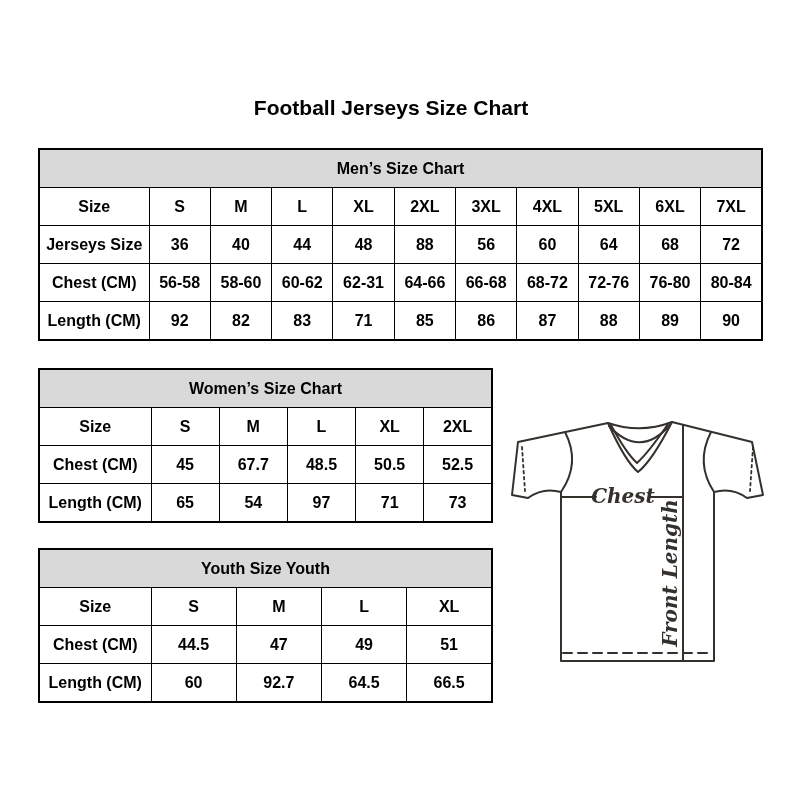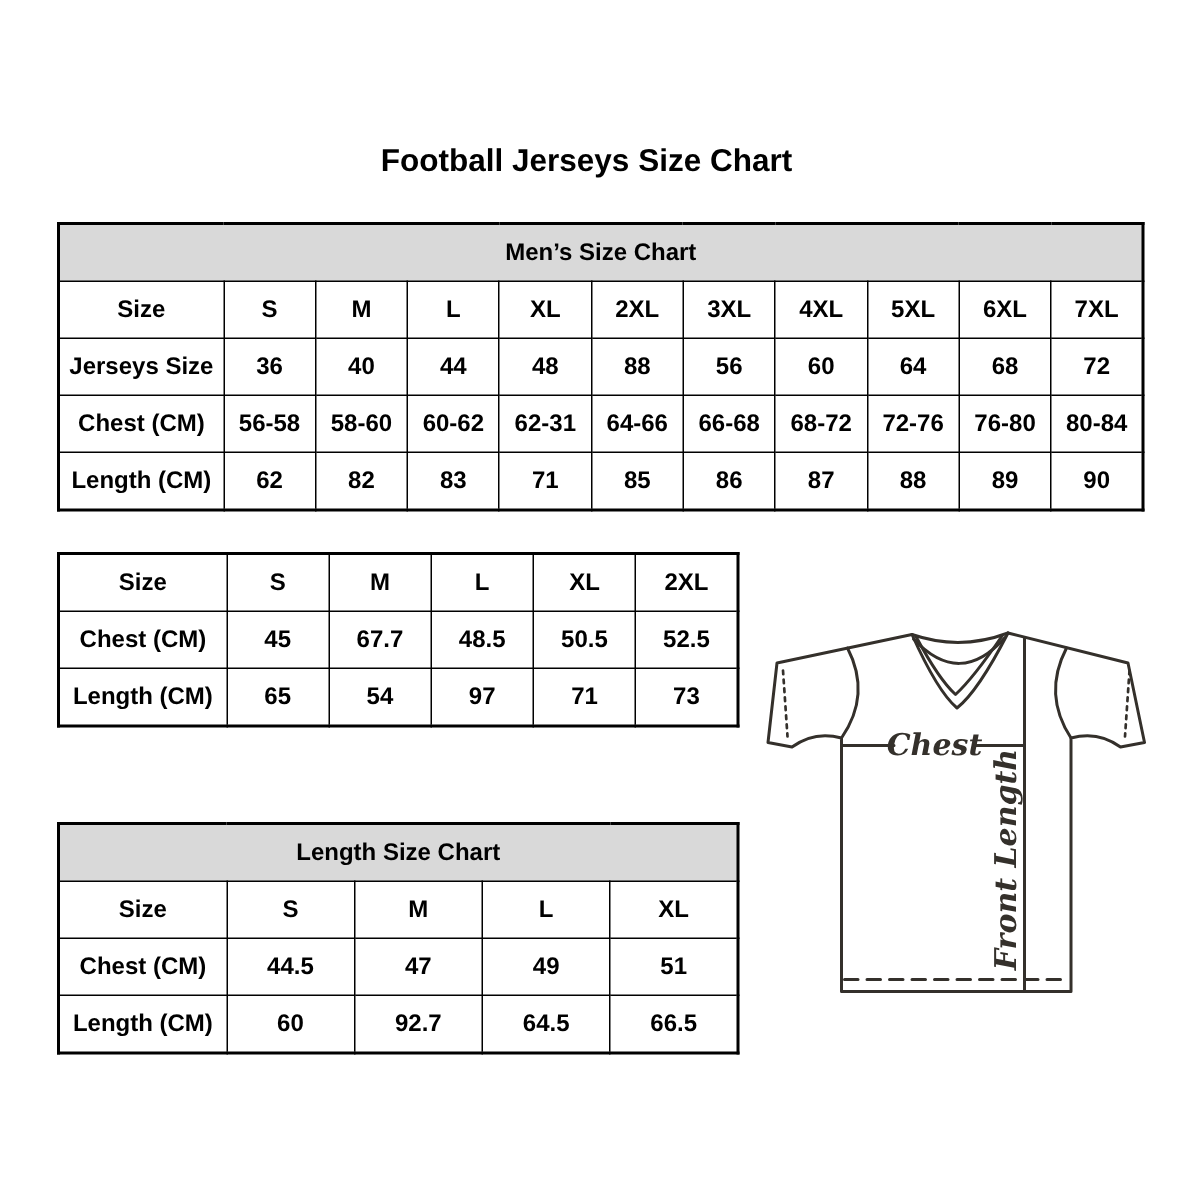--- a/index.html
+++ b/index.html
@@ -84,21 +84,21 @@
         <td>62-31</td>
         <td>64-66</td>
         <td>66-68</td>
         <td>68-72</td>
         <td>72-76</td>
         <td>76-80</td>
         <td>80-84</td>
       </tr>
       <tr>
         <td>Length (CM)</td>
-        <td>62</td>
+        <td>92</td>
         <td>82</td>
         <td>83</td>
         <td>71</td>
         <td>85</td>
         <td>86</td>
         <td>87</td>
         <td>88</td>
         <td>89</td>
         <td>90</td>
       </tr>
@@ -109,20 +109,23 @@
     <colgroup>
       <col style="width: 112px;">
       <col>
       <col>
       <col>
       <col>
       <col>
     </colgroup>
     <tbody>
       <tr>
+        <td colspan="6" class="tbl-title">Women’s Size Chart</td>
+      </tr>
+      <tr>
         <td>Size</td>
         <td>S</td>
         <td>M</td>
         <td>L</td>
         <td>XL</td>
         <td>2XL</td>
       </tr>
       <tr>
         <td>Chest (CM)</td>
         <td>45</td>
@@ -145,21 +148,21 @@
 <table class="size-table" id="youth-table">
     <colgroup>
       <col style="width: 112px;">
       <col>
       <col>
       <col>
       <col>
     </colgroup>
     <tbody>
       <tr>
-        <td colspan="5" class="tbl-title">Length Size Chart</td>
+        <td colspan="5" class="tbl-title">Youth Size Youth</td>
       </tr>
       <tr>
         <td>Size</td>
         <td>S</td>
         <td>M</td>
         <td>L</td>
         <td>XL</td>
       </tr>
       <tr>
         <td>Chest (CM)</td>

